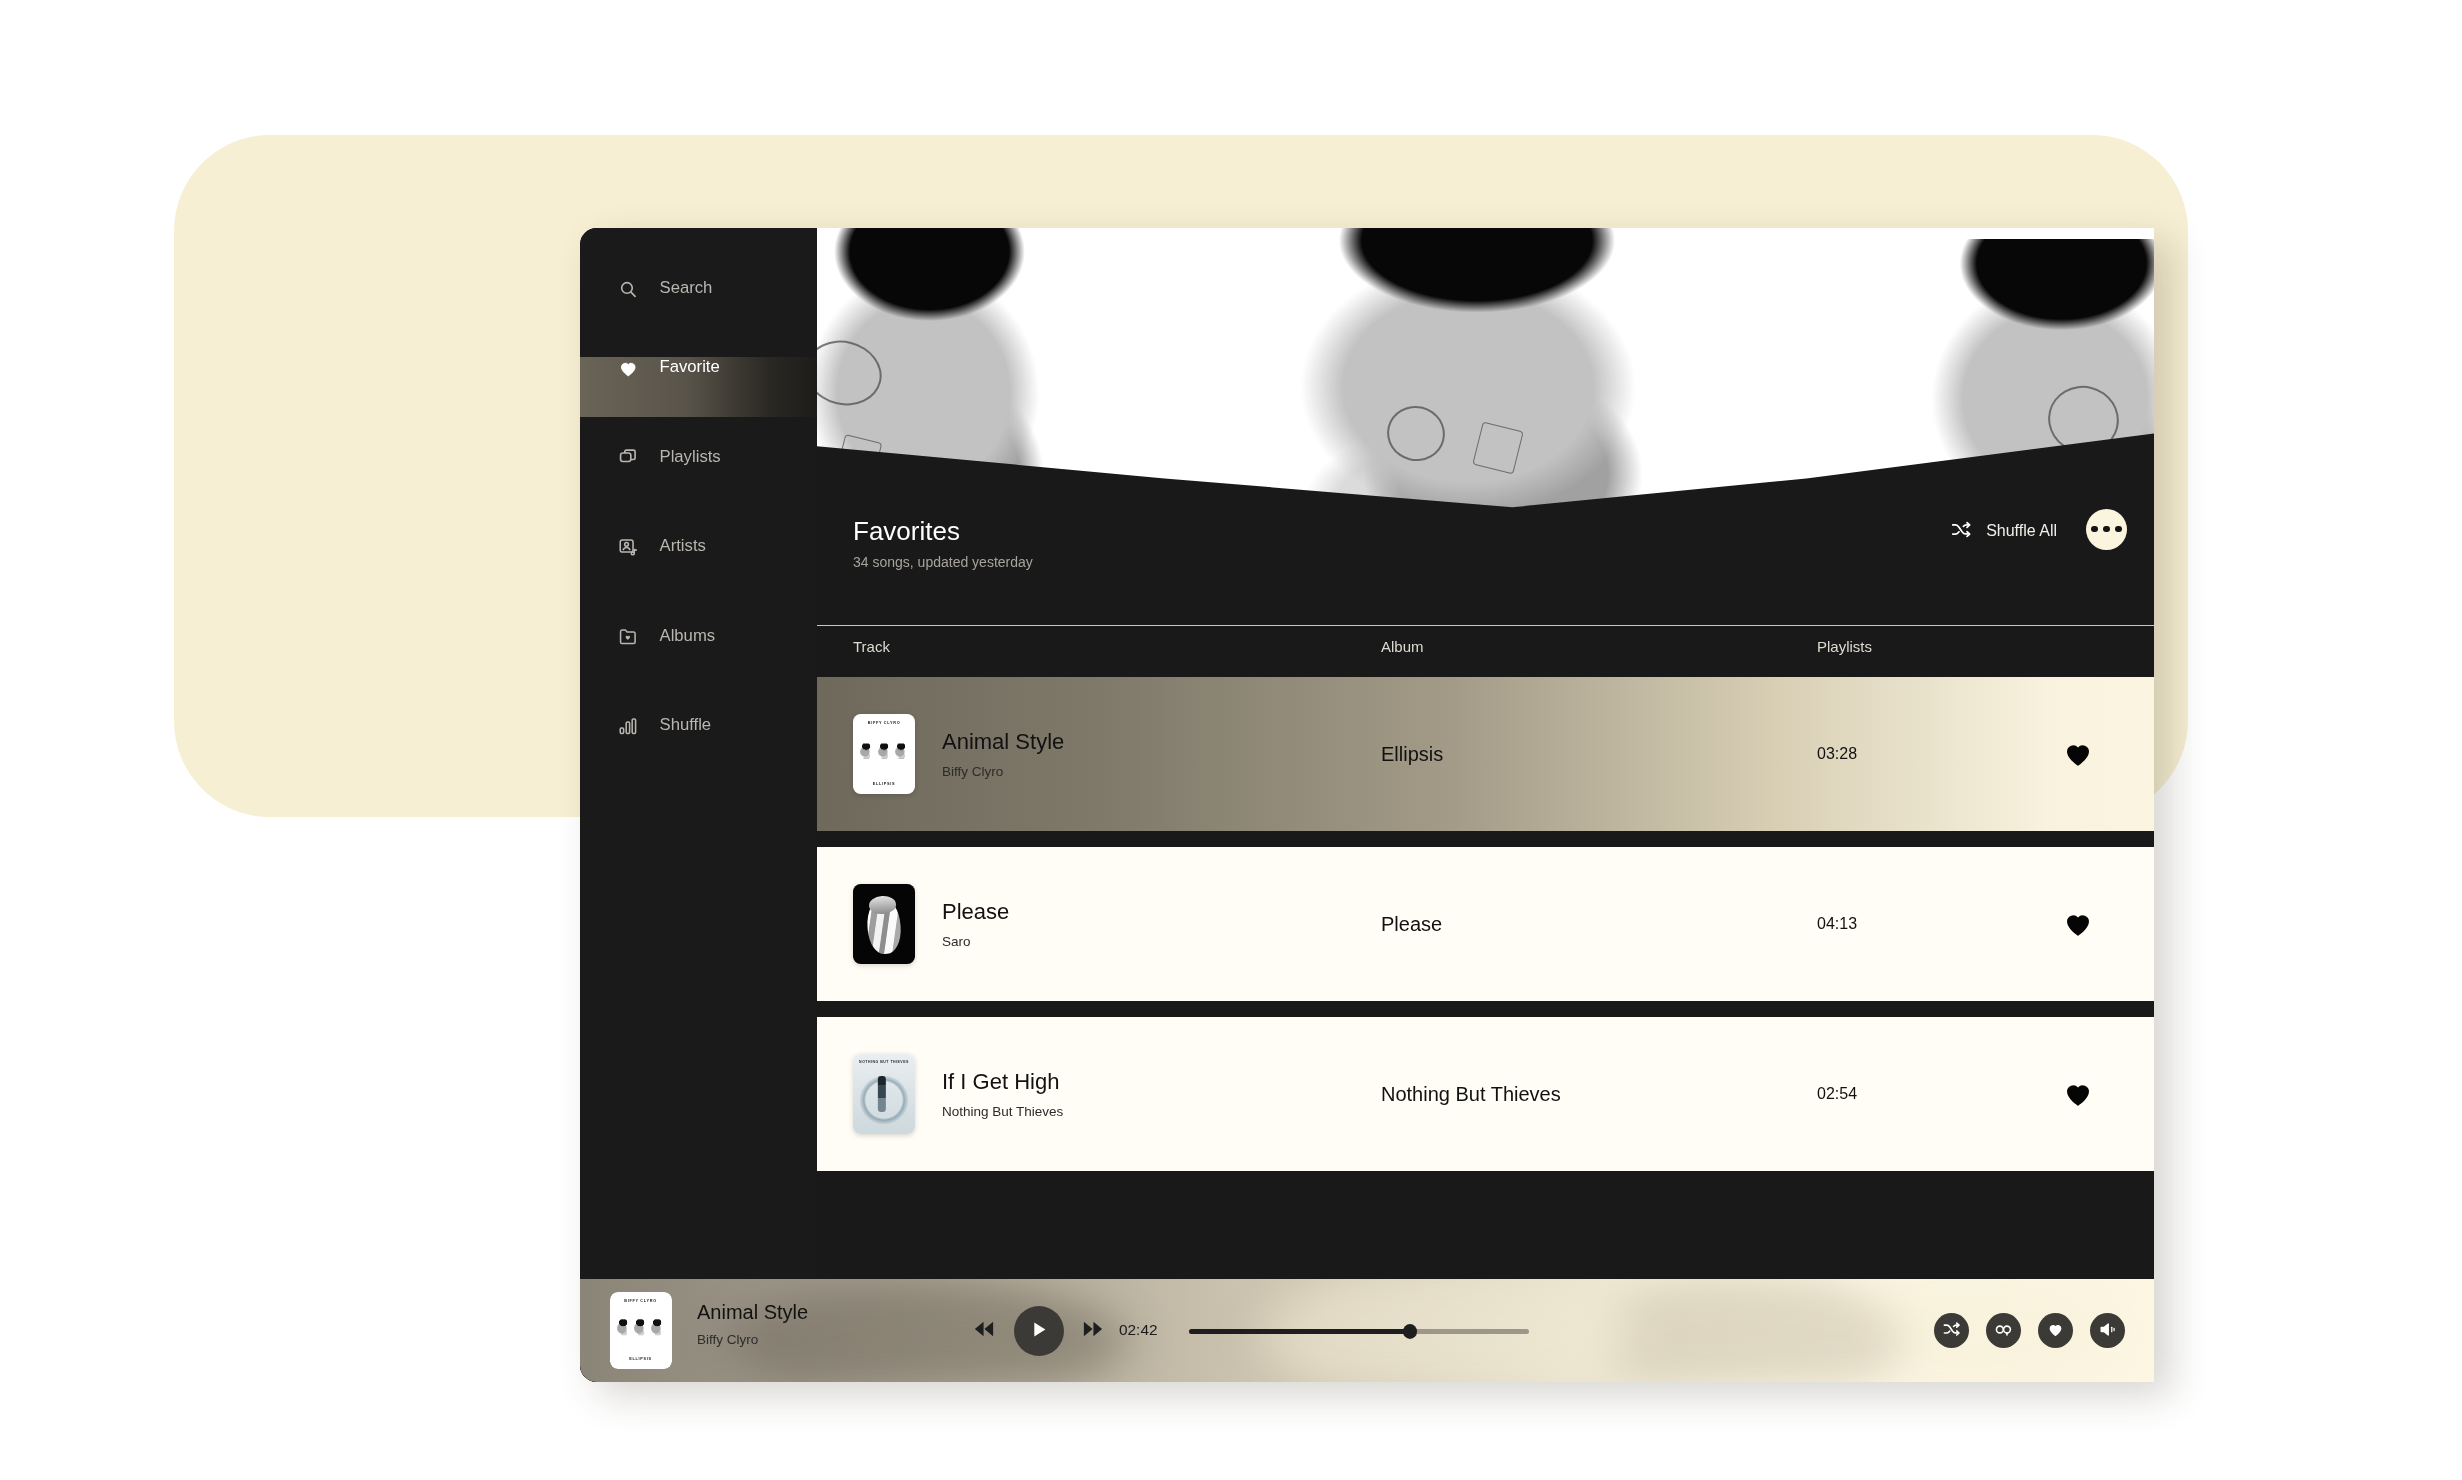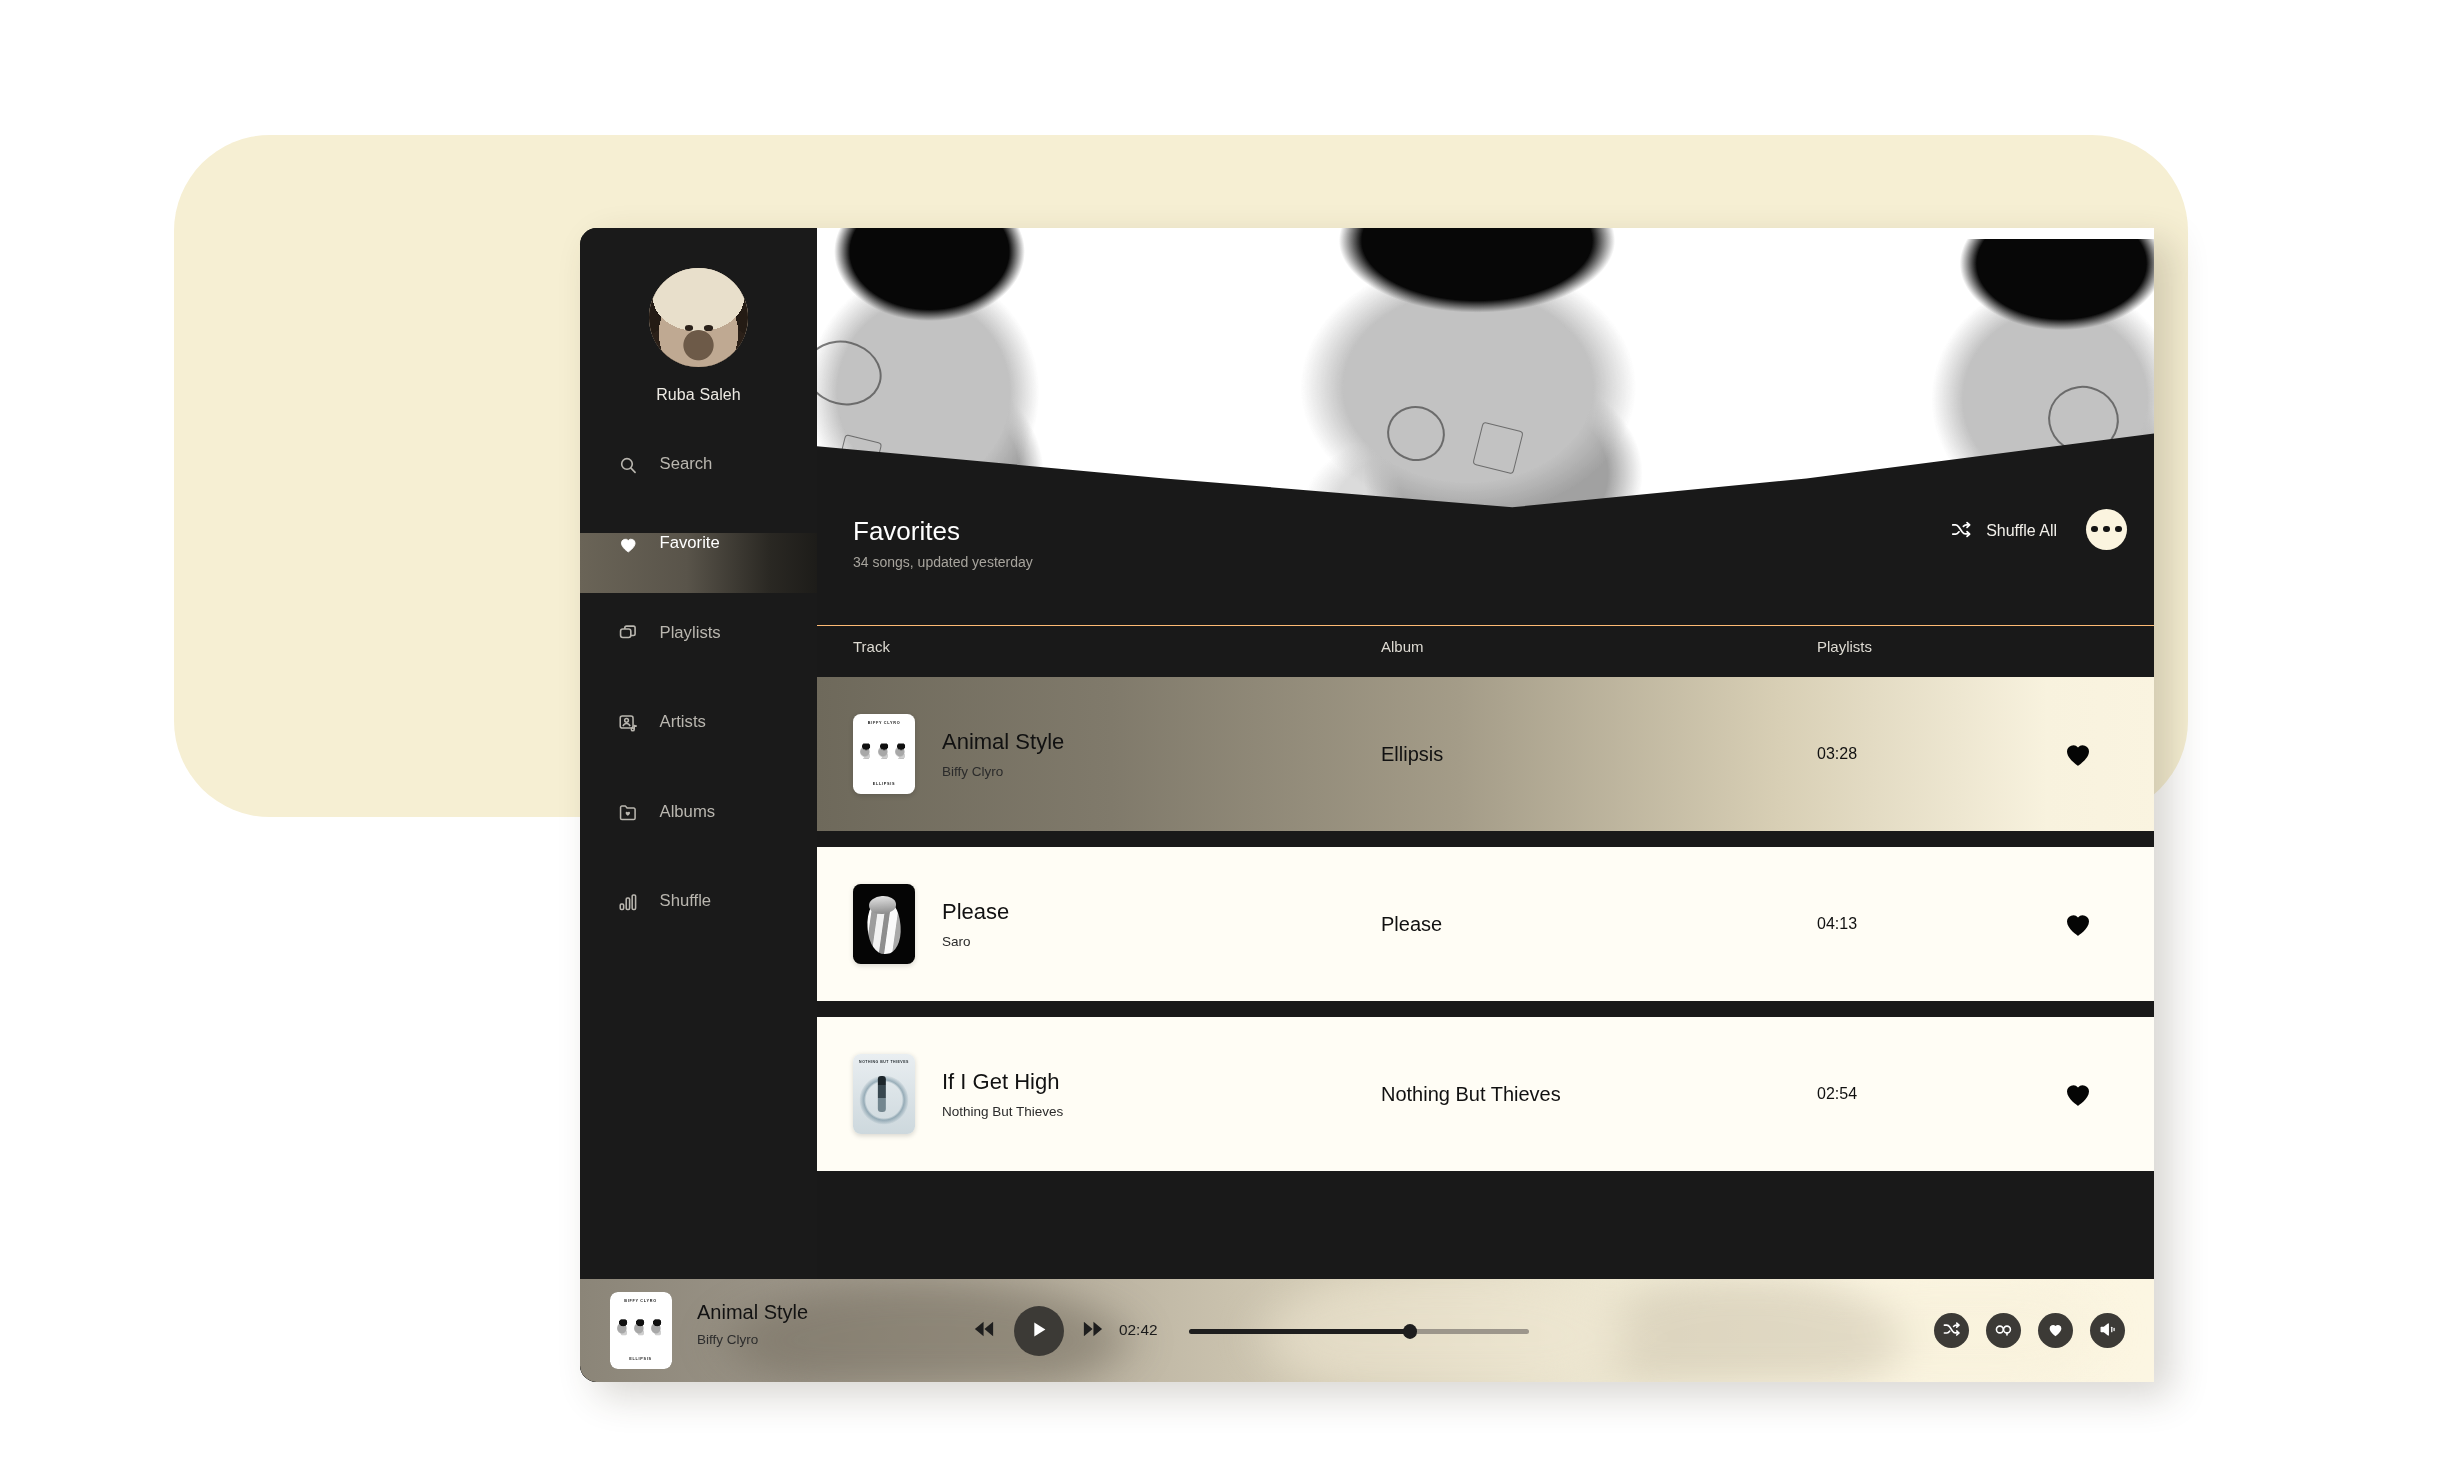--- a/index.html
+++ b/index.html
@@ -250,28 +250,20 @@
 <body>
 
 <div id="stage">
 
   <div class="cream-panel"></div>
 
   <div class="app-window">
 
     <aside class="sidebar">
 
-      <div class="avatar-wrap">
-        <div class="avatar">
-          <div class="face"></div>
-          <div class="eye l"></div>
-          <div class="eye r"></div>
-        </div>
-        <div class="user-name">Ruba Saleh</div>
-      </div>
 
       <nav class="nav">
 
         <div class="nav-item">
           <span class="ico">
             <svg viewBox="0 0 24 24" fill="none" stroke="#B9B6AF" stroke-width="1.9" stroke-linecap="round">
               <circle cx="10.5" cy="10.5" r="6.2"></circle>
                 <line x1="15.2" y1="15.4" x2="20" y2="20.3"></line>
             </svg>
           </span>

